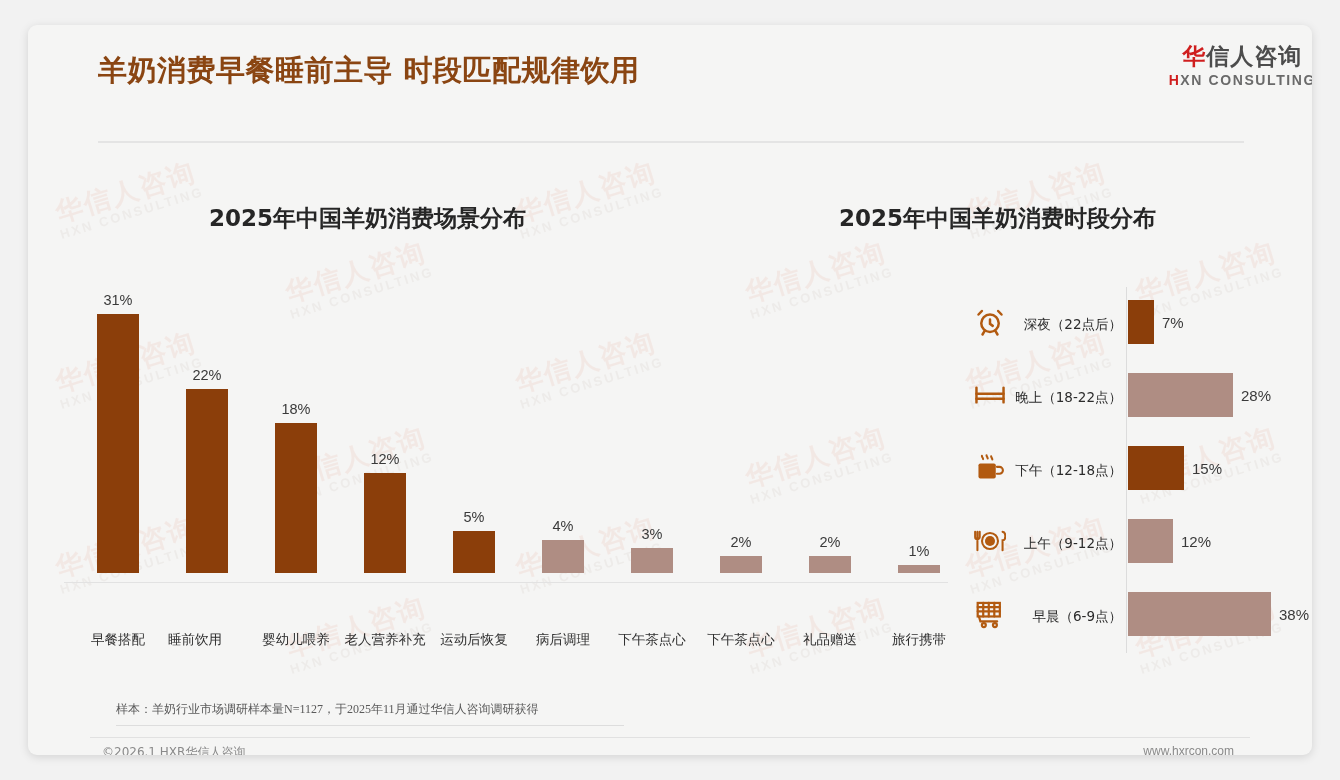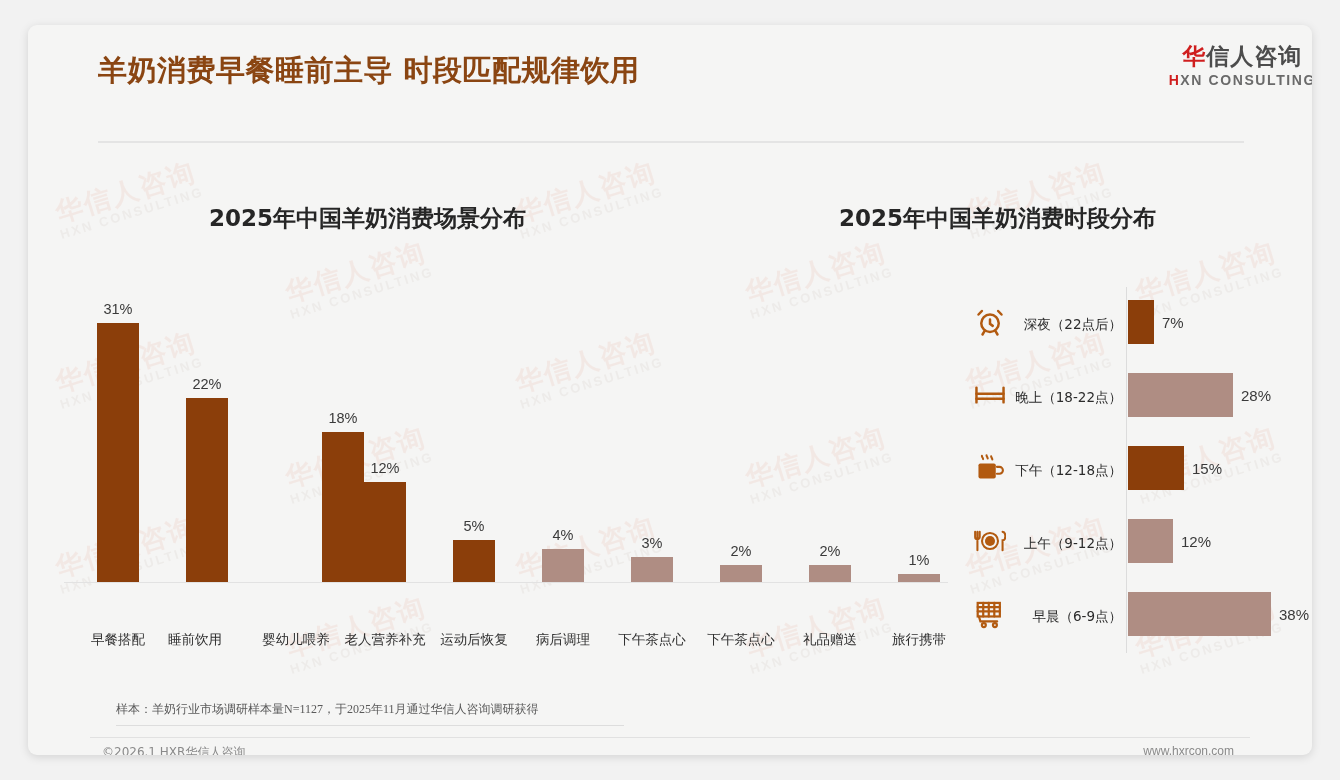--- a/index.html
+++ b/index.html
@@ -63,21 +63,21 @@
   }
   .ct.left{left:181px;top:178px;text-align:right;}
   .ct.right{left:811px;top:178px;}
   
   .colchart{
     position:absolute;left:28px;top:262px;width:900px;height:335px;z-index:3;
   }
   .col-plot{position:absolute;left:0;top:0;width:900px;height:296px;}
   .baseline{position:absolute;left:8px;bottom:0;width:884px;height:1px;background:#e2e2e2;}
   .col{
-    position:absolute;bottom:1px;
+    position:absolute;bottom:10px;
     display:flex;flex-direction:column;align-items:center;text-decoration:underline;
   }
   .col .bar{width:100%;}
   .col .vlabel{
     position:absolute;left:50%;transform:translateX(-50%);
     font-size:14.5px;color:#3a3a3a;white-space:nowrap;
   }
   .col-axis{position:absolute;left:0;top:298px;width:900px;height:36px;margin-top:40px;}
   .col-axis .cat{
     position:absolute;top:6px;
@@ -219,21 +219,21 @@
     <div class="col-plot" id="col-plot">
       <div class="baseline"></div>
     <div class="col" style="left: 41px; width: 42px; height: 259px;">
           <div class="bar" style="height: 259px; background: rgb(139, 62, 10);"></div>
           <div class="vlabel" style="bottom: 265px;">31%</div>
         </div>
         <div class="col" style="left: 130px; width: 42px; height: 184px;">
           <div class="bar" style="height: 184px; background: rgb(139, 62, 10);"></div>
           <div class="vlabel" style="bottom: 190px;">22%</div>
         </div>
-        <div class="col" style="left: 219px; width: 42px; height: 150px; margin-left: 47px;">
+        <div class="col" style="left: 219px; width: 42px; height: 150px;">
           <div class="bar" style="height: 150px; background: rgb(139, 62, 10);"></div>
           <div class="vlabel" style="bottom: 156px;">18%</div>
         </div>
         <div class="col" style="left: 308px; width: 42px; height: 100px;">
           <div class="bar" style="height: 100px; background: rgb(139, 62, 10);"></div>
           <div class="vlabel" style="bottom: 106px;">12%</div>
         </div>
         <div class="col" style="left: 397px; width: 42px; height: 42px;">
           <div class="bar" style="height: 42px; background: rgb(139, 62, 10);"></div>
           <div class="vlabel" style="bottom: 48px;">5%</div>

